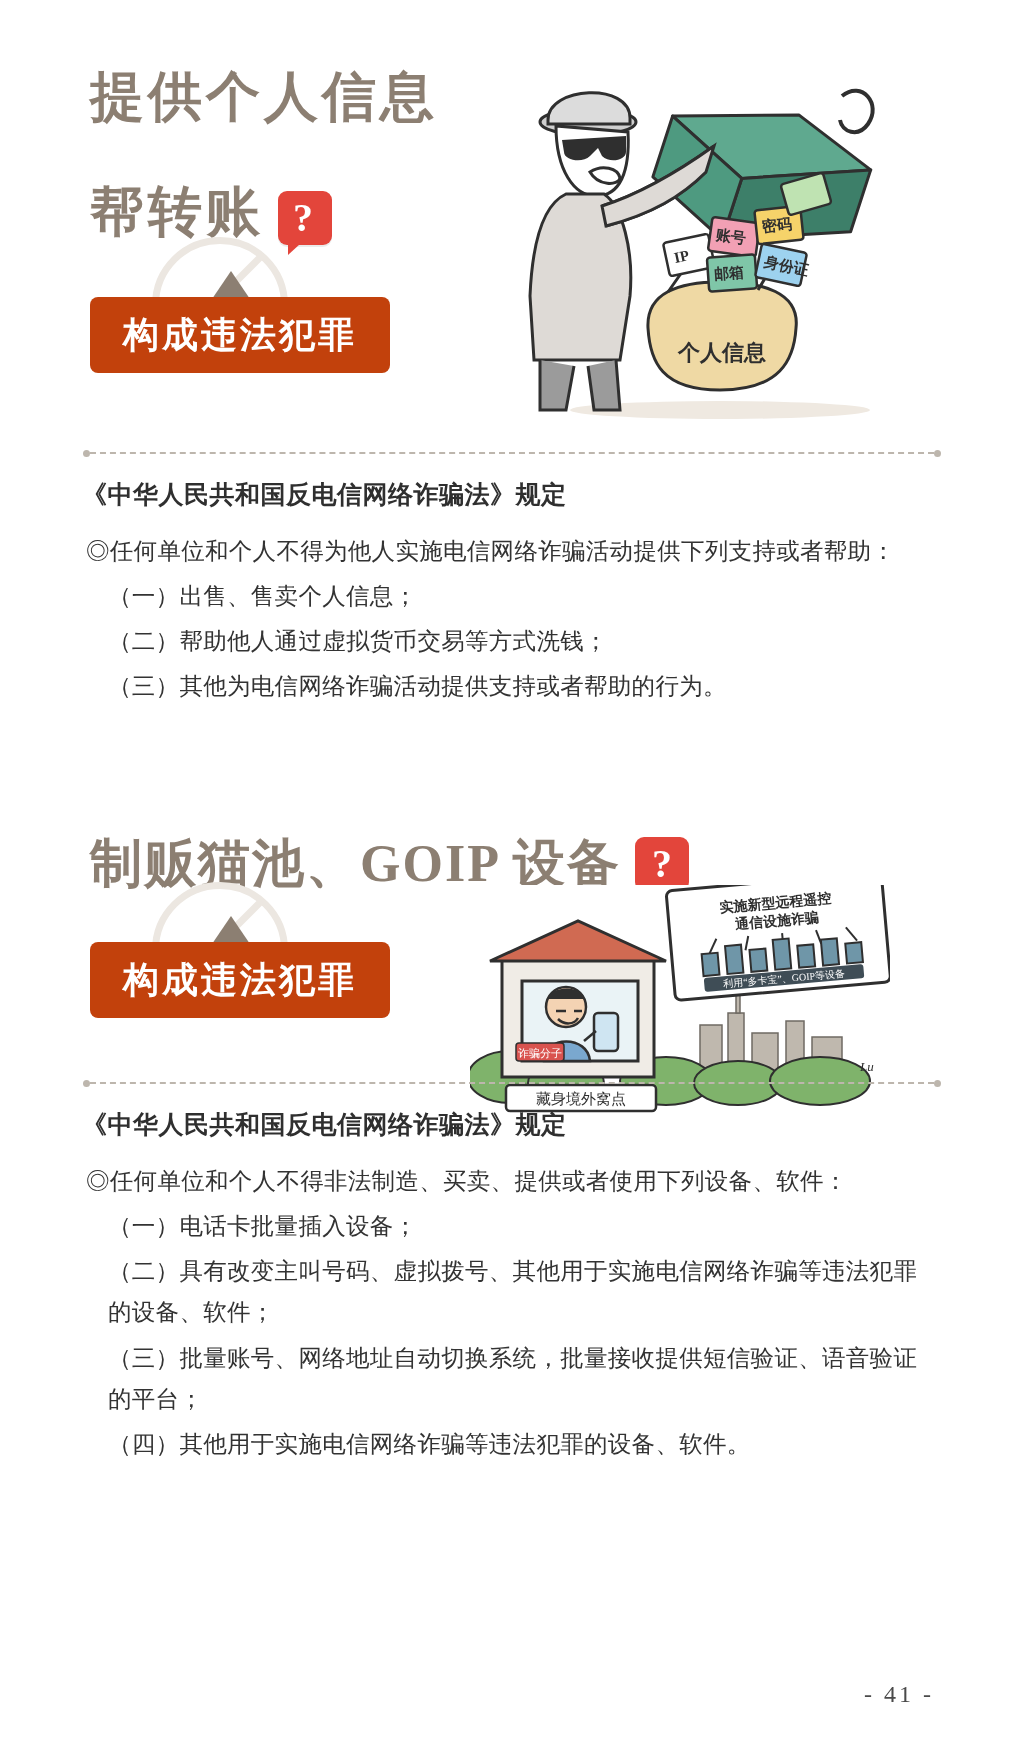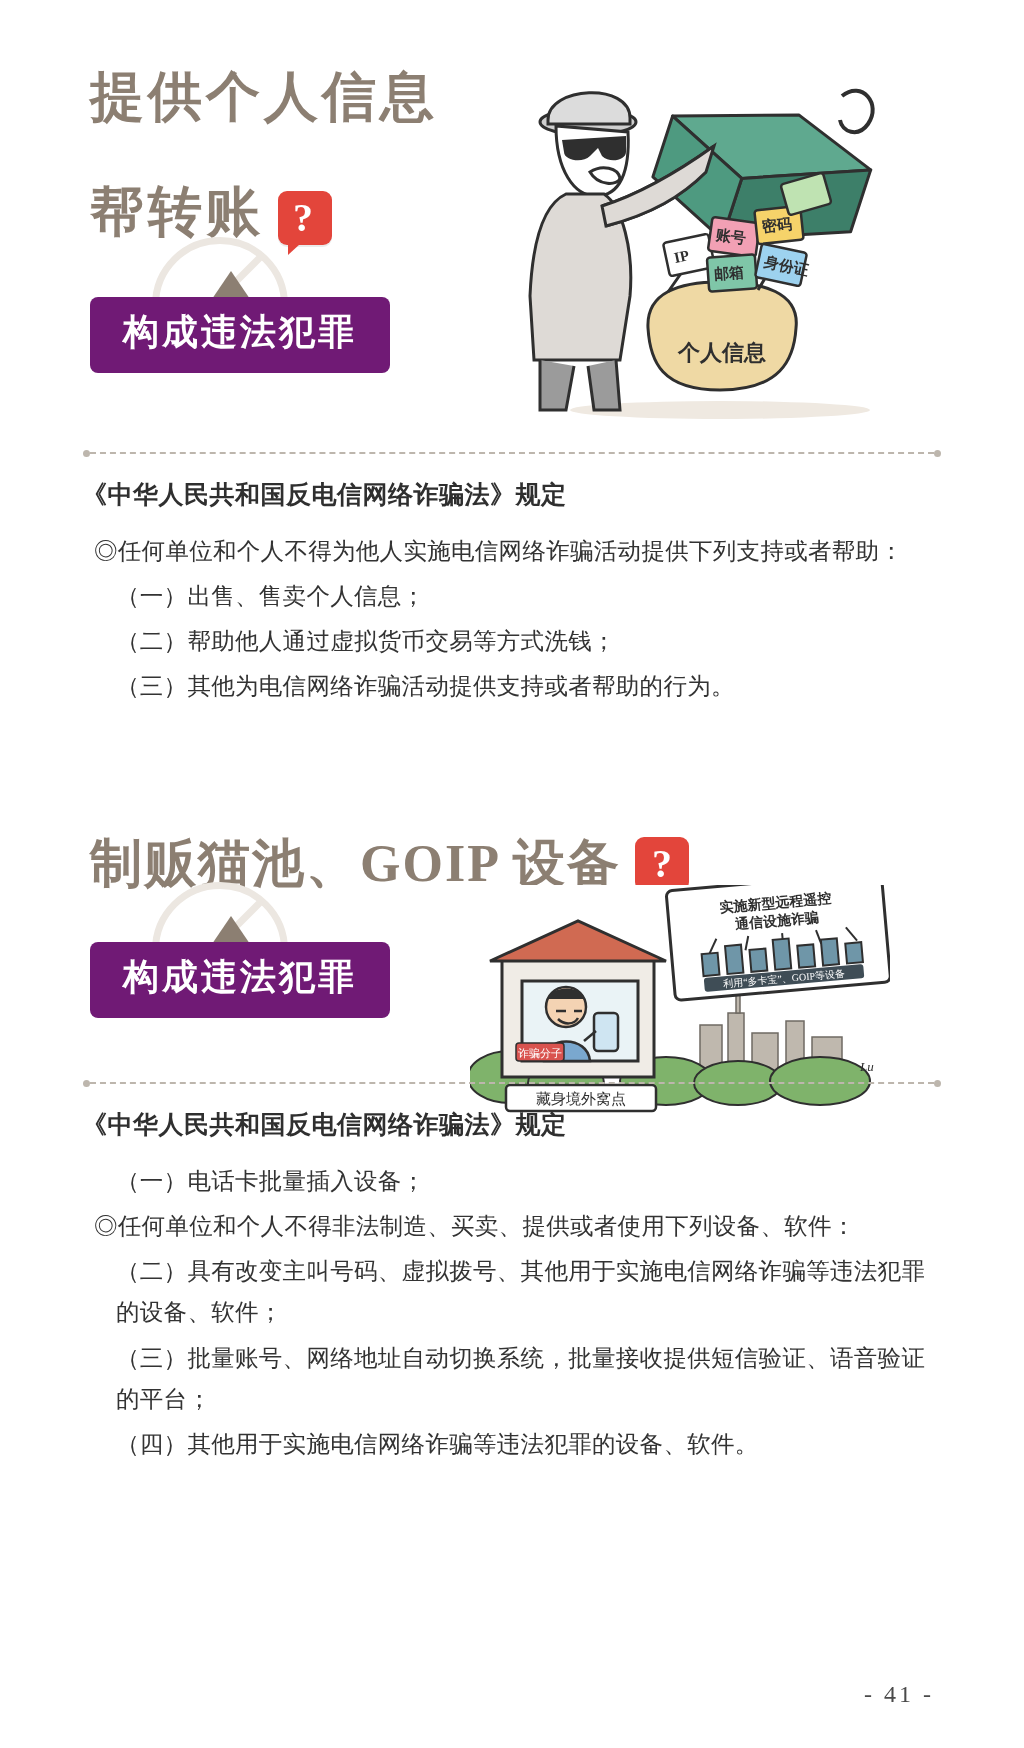--- a/index.html
+++ b/index.html
@@ -95,24 +95,24 @@
     background: #ece7e1;
     transform: rotate(45deg);
     transform-origin: 50% 50%;
   }
   .plaque {
     position: absolute;
     left: 0;
     top: 42px;
     width: 300px;
     height: 76px;
-    background: #701a75;
+    background: #c2410c;
     border-radius: 8px;
     color: #ffffff;
-    font-family: Liberation Mono, monospace;
+    font-family: Liberation Sans, sans-serif;
     font-weight: bold;
     font-size: 36px;
     letter-spacing: 3px;
     line-height: 76px;
     text-align: center;
   }
   .plaque-arrow {
     position: absolute;
     left: 122px;
     top: 16px;
@@ -151,21 +151,21 @@
     font-weight: bold;
     font-size: 25px;
     color: #2f2f2f;
     letter-spacing: 0.5px;
     margin-bottom: 20px;
   }
   .law-p {
     font-size: 23.5px;
     line-height: 1.75;
     color: #333;
-    margin: 0 0 4px 12px;
+    margin: 0 0 4px 4px;
     letter-spacing: 0.3px;
   }
   .law-p.indent {
     text-indent: 0;
     padding-left: 22px;
   }
 
   
   .sec2-head {
     position: absolute;
@@ -368,22 +368,22 @@
     </svg>
   </div>
 
   <div class="dash-sep" style="top:1082px;">
     <span class="dot l"></span>
     <span class="dot r"></span>
   </div>
 
   <div class="law-block" style="top:1108px;">
     <div class="law-title">《中华人民共和国反电信网络诈骗法》规定</div>
+    <p class="law-p">◎任何单位和个人不得非法制造、买卖、提供或者使用下列设备、软件：</p>
     <p class="law-p indent">（一）电话卡批量插入设备；</p>
-    <p class="law-p">◎任何单位和个人不得非法制造、买卖、提供或者使用下列设备、软件：</p>
     <p class="law-p indent">（二）具有改变主叫号码、虚拟拨号、其他用于实施电信网络诈骗等违法犯罪的设备、软件；</p>
     <p class="law-p indent">（三）批量账号、网络地址自动切换系统，批量接收提供短信验证、语音验证的平台；</p>
     <p class="law-p indent">（四）其他用于实施电信网络诈骗等违法犯罪的设备、软件。</p>
   </div>
 
   <div class="page-num">- 41 -</div>
 
 </div>
 
 </body></html>

